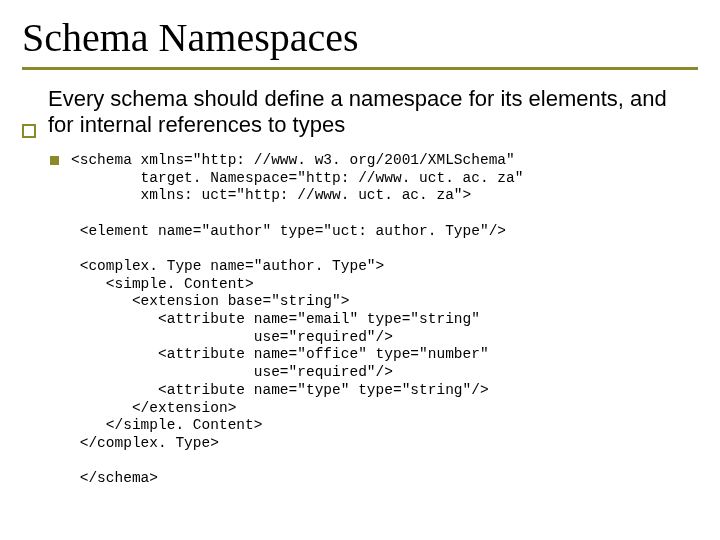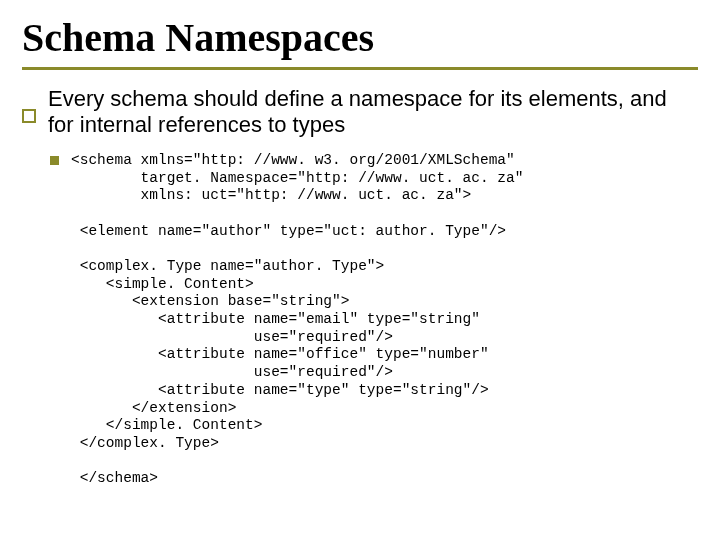--- a/index.html
+++ b/index.html
@@ -11,31 +11,31 @@
     font-family: Verdana, Geneva, sans-serif;
     color: #000;
     overflow: hidden;
   }
   .slide {
     padding: 14px 22px 0 22px;
   }
   .title {
     font-family: "Times New Roman", Times, serif;
     font-size: 40px;
-    font-weight: 700;
+    font-weight: 400;
     margin: 0 0 6px 0;
   }
   .rule {
     height: 3px;
     background: #8a8a2a;
     margin: 0 0 16px 0;
   }
   .row {
     display: flex;
-    align-items: center;
+    align-items: flex-end;
   }
   .bullet-outer {
     width: 14px;
     height: 14px;
     border: 2px solid #8a8a2a;
     box-sizing: border-box;
     margin-top: 8px;
     margin-right: 12px;
     flex: 0 0 auto;
   }

